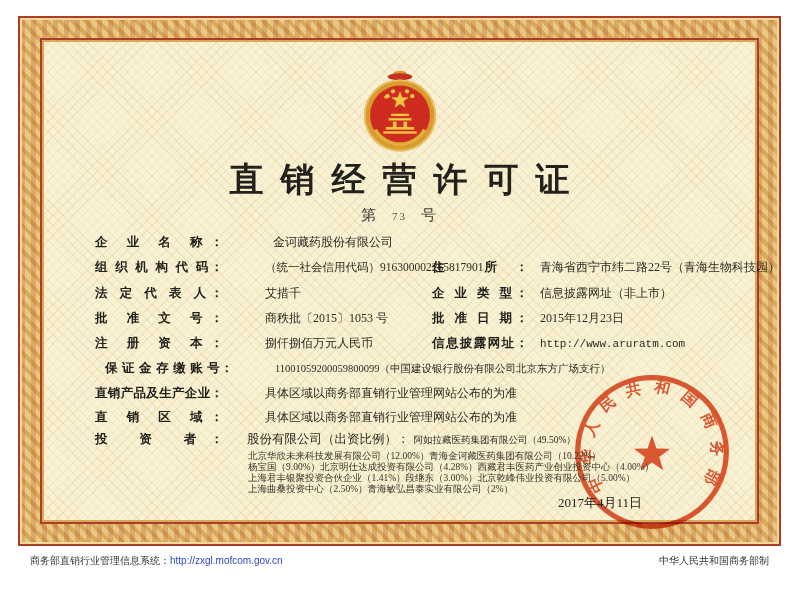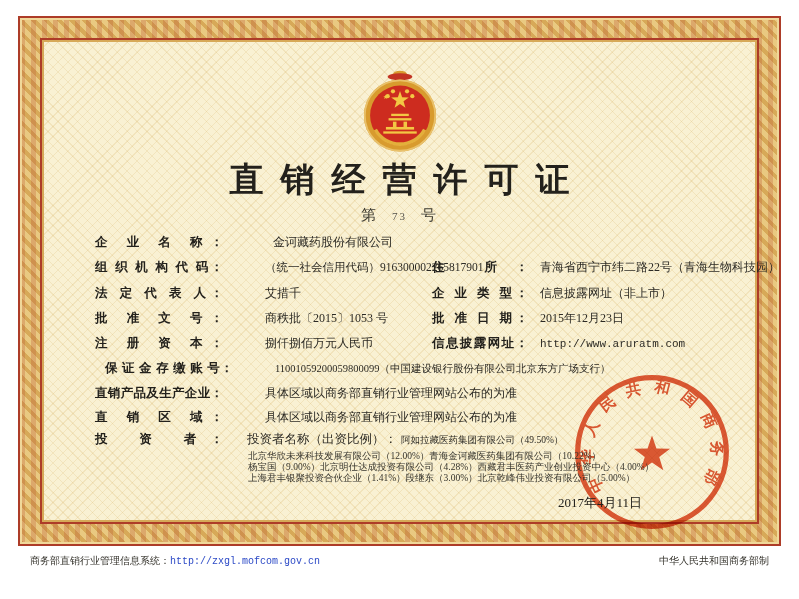--- a/index.html
+++ b/index.html
@@ -56,21 +56,21 @@
     position:absolute;left:558px;top:494px;width:132px;z-index:4;
     display:flex;justify-content:flex-start;align-items:baseline;
     font-size:13px;color:#23211c;
   }
   
   .footer{
     position:absolute;left:0;top:554px;width:799px;z-index:3;
     font-family:"Liberation Sans","DejaVu Sans",sans-serif;font-size:10px;color:#35332c;
   }
   .footer-left{position:absolute;left:30px;top:0;}
-  .footer-left .url{color:#2b49c6;font-family:Liberation Mono, monospace;}
+  .footer-left .url{color:#2b49c6;}
   .footer-right{position:absolute;right:30px;top:0;}
 </style>
 </head>
 <body>
 
 <div class="paper">
 
   <div class="cert">
     <div class="cert-inner"></div>
   </div>
@@ -155,27 +155,28 @@
     <span class="val">具体区域以商务部直销行业管理网站公布的为准</span>
   </div>
 
   <div class="row" style="left:95px;top:409px;">
     <span class="lab">直 销 区 域：</span>
     <span class="val">具体区域以商务部直销行业管理网站公布的为准</span>
   </div>
 
   <div class="row" style="left:95px;top:431px;">
     <span class="lab">投 资 者：</span>
-    <span class="inv-prefix">投资者名称（出资比例）：</span>
+    <span class="inv-prefix">股份有限公司（出资比例）：</span>
     <span class="inv-primary">阿如拉藏医药集团有限公司（49.50%）</span>
   </div>
 
   <div class="inv-line" style="top:450px;">北京华欣未来科技发展有限公司（12.00%）青海金诃藏医药集团有限公司（10.22%）</div>
   <div class="inv-line" style="top:461px;">杨宝国（9.00%）北京明仕达成投资有限公司（4.28%）西藏君丰医药产业创业投资中心（4.00%）</div>
   <div class="inv-line" style="top:472px;">上海君丰银聚投资合伙企业（1.41%）段继东（3.00%）北京乾峰伟业投资有限公司（5.00%）</div>
+  <div class="inv-line" style="top:483px;">上海曲桑投资中心（2.50%）青海敏弘昌泰实业有限公司（2%）</div>
 
   <svg class="seal" width="164" height="164" viewBox="0 0 170 170">
     <defs>
       <path id="sealArc" d="M 37.5 124.9 A 62 62 0 1 1 132.5 124.9" fill="none"></path>
     </defs>
     <circle cx="85" cy="85" r="77" fill="none" stroke="#dd4f2b" stroke-width="5.5"></circle>
     <text font-size="16" font-weight="bold" fill="#dd4f2b" letter-spacing="12" font-family="'Liberation Serif','DejaVu Serif',serif">
       <textPath href="#sealArc" startOffset="2">中华人民共和国商务部</textPath>
     </text>
     <path fill="#dd4f2b" d="M85 68 L89.6 81.4 L103.8 81.7 L92.5 90.3 L96.7 103.9 L85 95.8 L73.3 103.9 L77.5 90.3 L66.2 81.7 L80.4 81.4 Z"></path>

